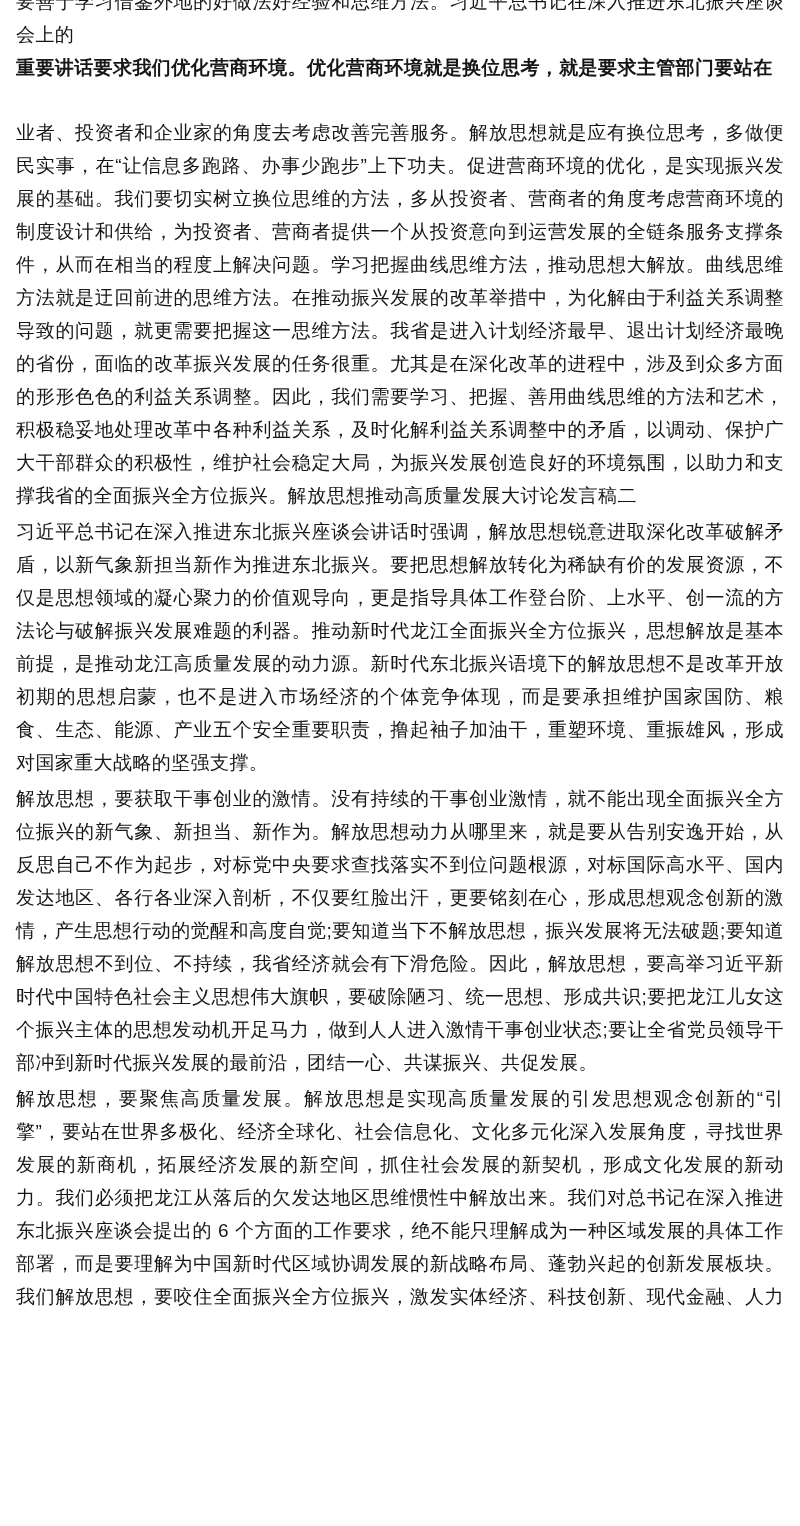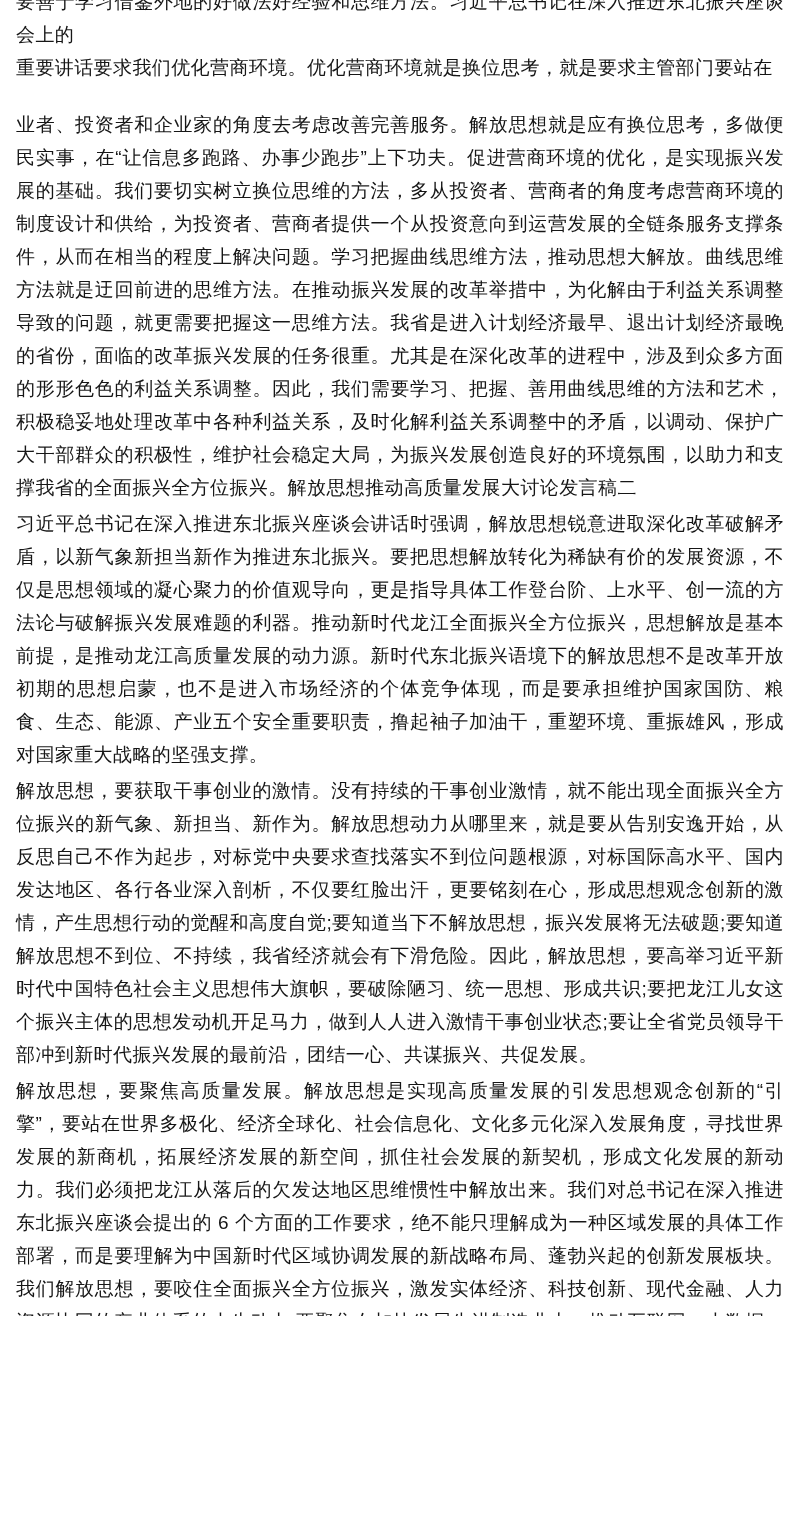--- a/index.html
+++ b/index.html
@@ -29,21 +29,22 @@
     line-height: 33px;
     letter-spacing: 0.4px;
     color: #161616;
     text-align: justify;
     word-break: break-all;
   }
   .para.clipped-top {
     margin-bottom: 0;
   }
   .para.intro-line {
-    margin-bottom: 24px;
+    margin-bottom: 32px;
+    font-weight: bold;
   }
   .footer {
     position: absolute;
     left: 0;
     right: 0;
     top: 1420px;
     display: flex;
     justify-content: center;
     align-items: baseline;
     gap: 46px;

